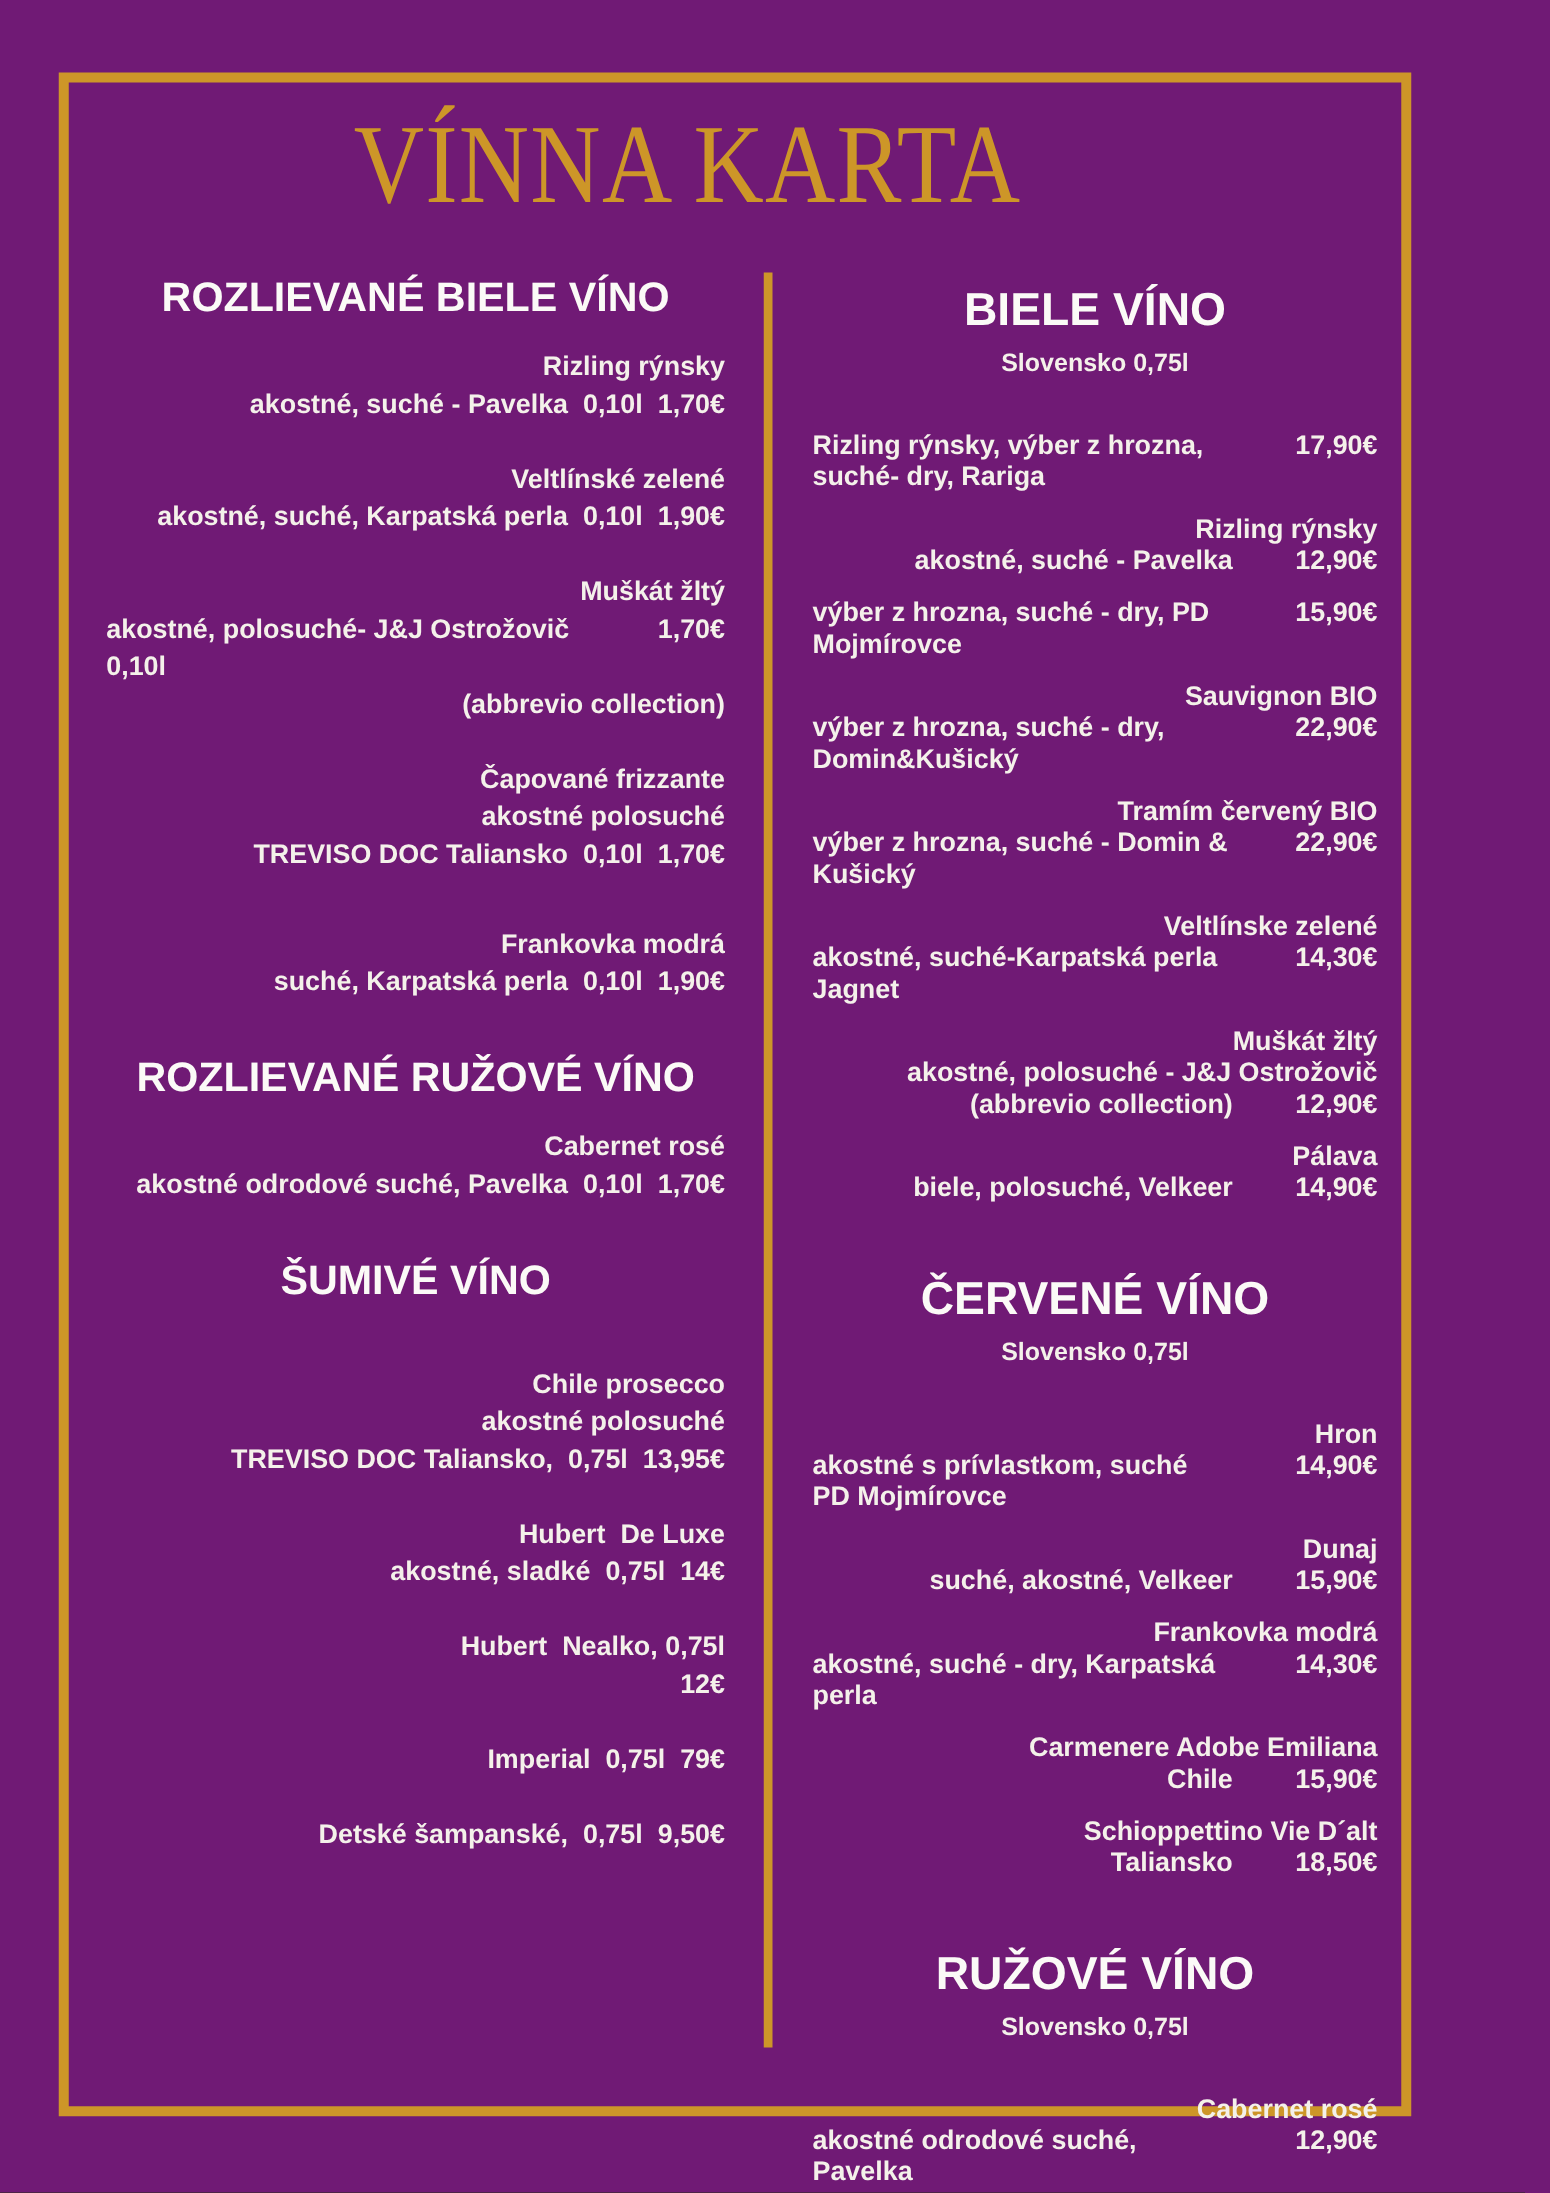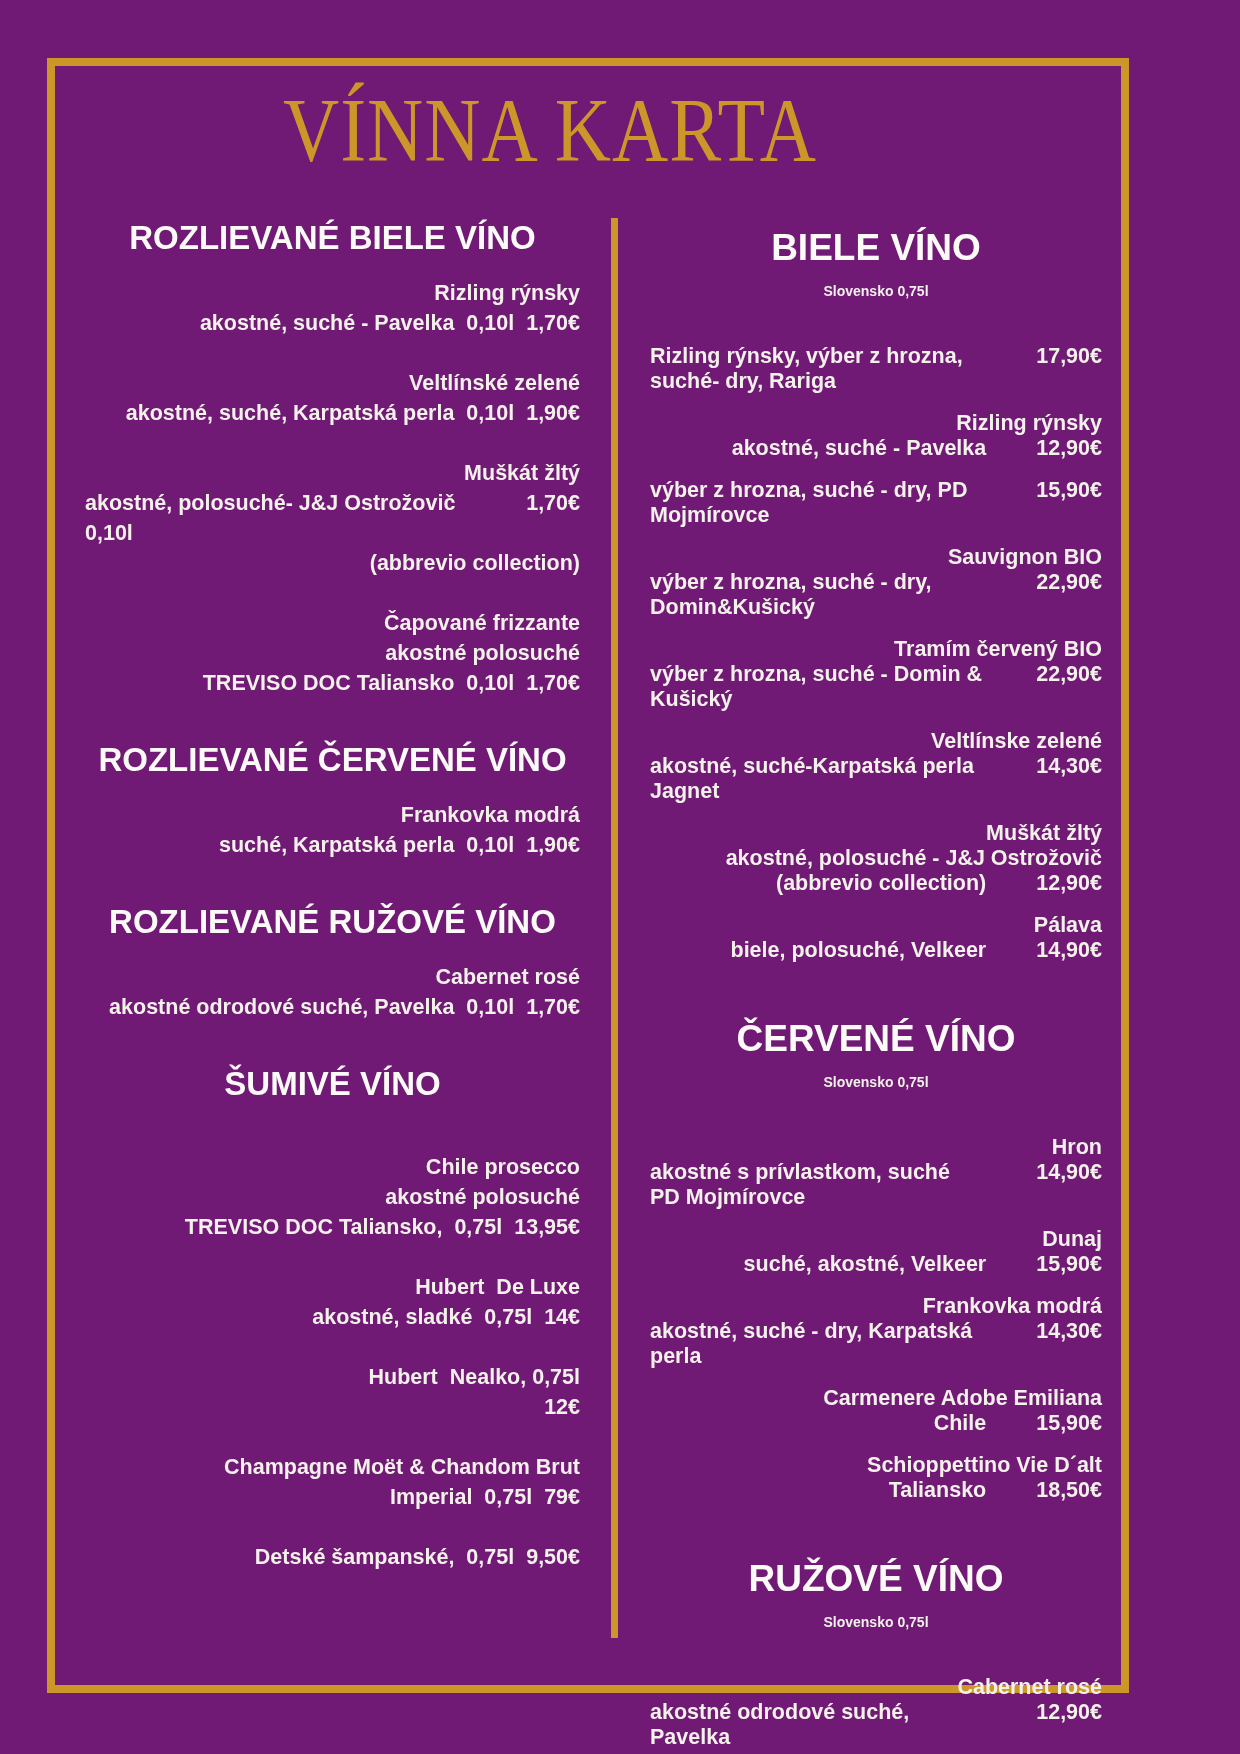--- a/index.html
+++ b/index.html
@@ -21,21 +21,21 @@
   }
   .divider { position:absolute; left:611px; top:218px; width:7px; height:1420px; background:#cd9628; }
   .col { position:absolute; color:#f4f1ea; font-weight:bold; }
   .col-left  { left:85px;  top:218px; width:495px; }
   .col-right { left:650px; top:226px; width:452px; }
   .section-title {
     text-align:center; font-size:33px; line-height:40px;
     margin:0 0 20px 0; color:#fbfaf7;
   }
   .col-right .section-title { font-size:37px; line-height:44px; margin-bottom:6px; }
-  .section-subtitle { text-align:center; font-size:14px; line-height:30px; margin:0 0 38px 0; }
+  .section-subtitle { text-align:center; font-size:20px; line-height:30px; margin:0 0 38px 0; }
   .col-left  .section { margin-bottom:42px; }
   .col-right .section { margin-bottom:54px; }
   .col-left  .section:nth-of-type(4) .section-title { margin-bottom:48px; }
   .item { margin:0; }
   .col-left  .item { margin-bottom:30px; }
   .col-right .item { margin-bottom:17px; }
   .line { display:flex; justify-content:flex-end; align-items:baseline; }
   .col-left  .line { font-size:21.5px; line-height:30px; }
   .col-right .line { font-size:21.5px; line-height:25px;gap:38px; }
   .nm { white-space:pre-wrap; }
@@ -88,21 +88,20 @@
           <div class="line">
             <span class="nm">akostné polosuché</span>
           </div>
           <div class="line">
             <span class="nm">TREVISO DOC Taliansko  0,10l</span>
             <span class="pr">1,70€</span>
           </div>
         </div>
       </div>
       <div class="section">
-        <div class="section-title">ROZLIEVANÉ ČERVENÉ VÍNO</div>
         <div class="item">
           <div class="line">
             <span class="nm">Frankovka modrá</span>
           </div>
           <div class="line">
             <span class="nm">suché, Karpatská perla  0,10l</span>
             <span class="pr">1,90€</span>
           </div>
         </div>
       </div>
@@ -144,23 +143,20 @@
         <div class="item">
           <div class="line">
             <span class="nm">Hubert  Nealko, 0,75l</span>
           </div>
           <div class="line">
             <span class="nm"></span>
             <span class="pr">12€</span>
           </div>
         </div>
         <div class="item">
-          <div class="line">
-            <span class="nm">Champagne Moët &amp; Chandom Brut</span>
-          </div>
           <div class="line">
             <span class="nm">Imperial  0,75l</span>
             <span class="pr">79€</span>
           </div>
         </div>
         <div class="item">
           <div class="line">
             <span class="nm">Detské šampanské,  0,75l</span>
             <span class="pr">9,50€</span>
           </div>

